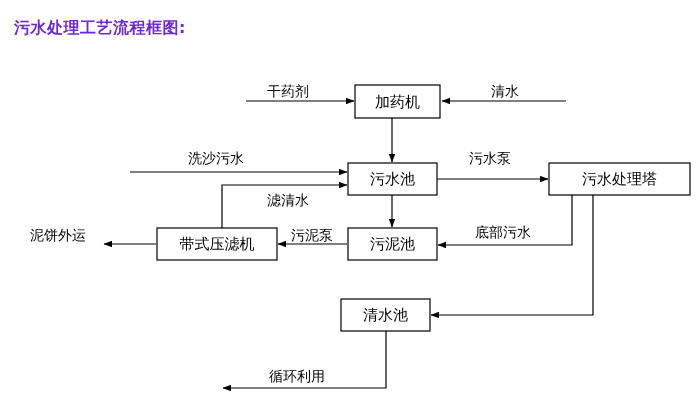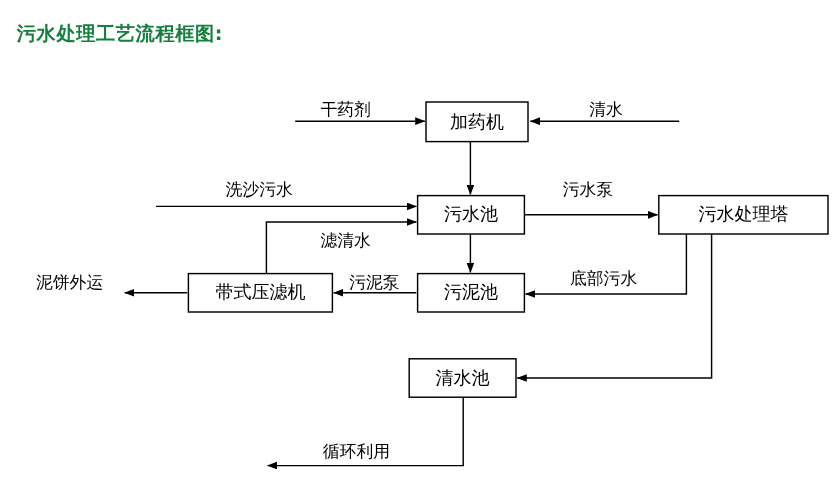--- a/index.html
+++ b/index.html
@@ -14,21 +14,21 @@
     background: #ffffff;
     overflow: hidden;
     font-family: "DejaVu Sans", "Liberation Sans", sans-serif;
   }
   #title {
     position: absolute;
     left: 14px;
     top: 18px;
     font-size: 16px;
     font-weight: bold;
-    color: #15803d;
+    color: #6d28d9;
     letter-spacing: 0.5px;
     white-space: nowrap;
     text-align: right;
   }
   svg#flow {
     position: absolute;
     left: 0;
     top: 0;
     width: 700px;
     height: 420px;

